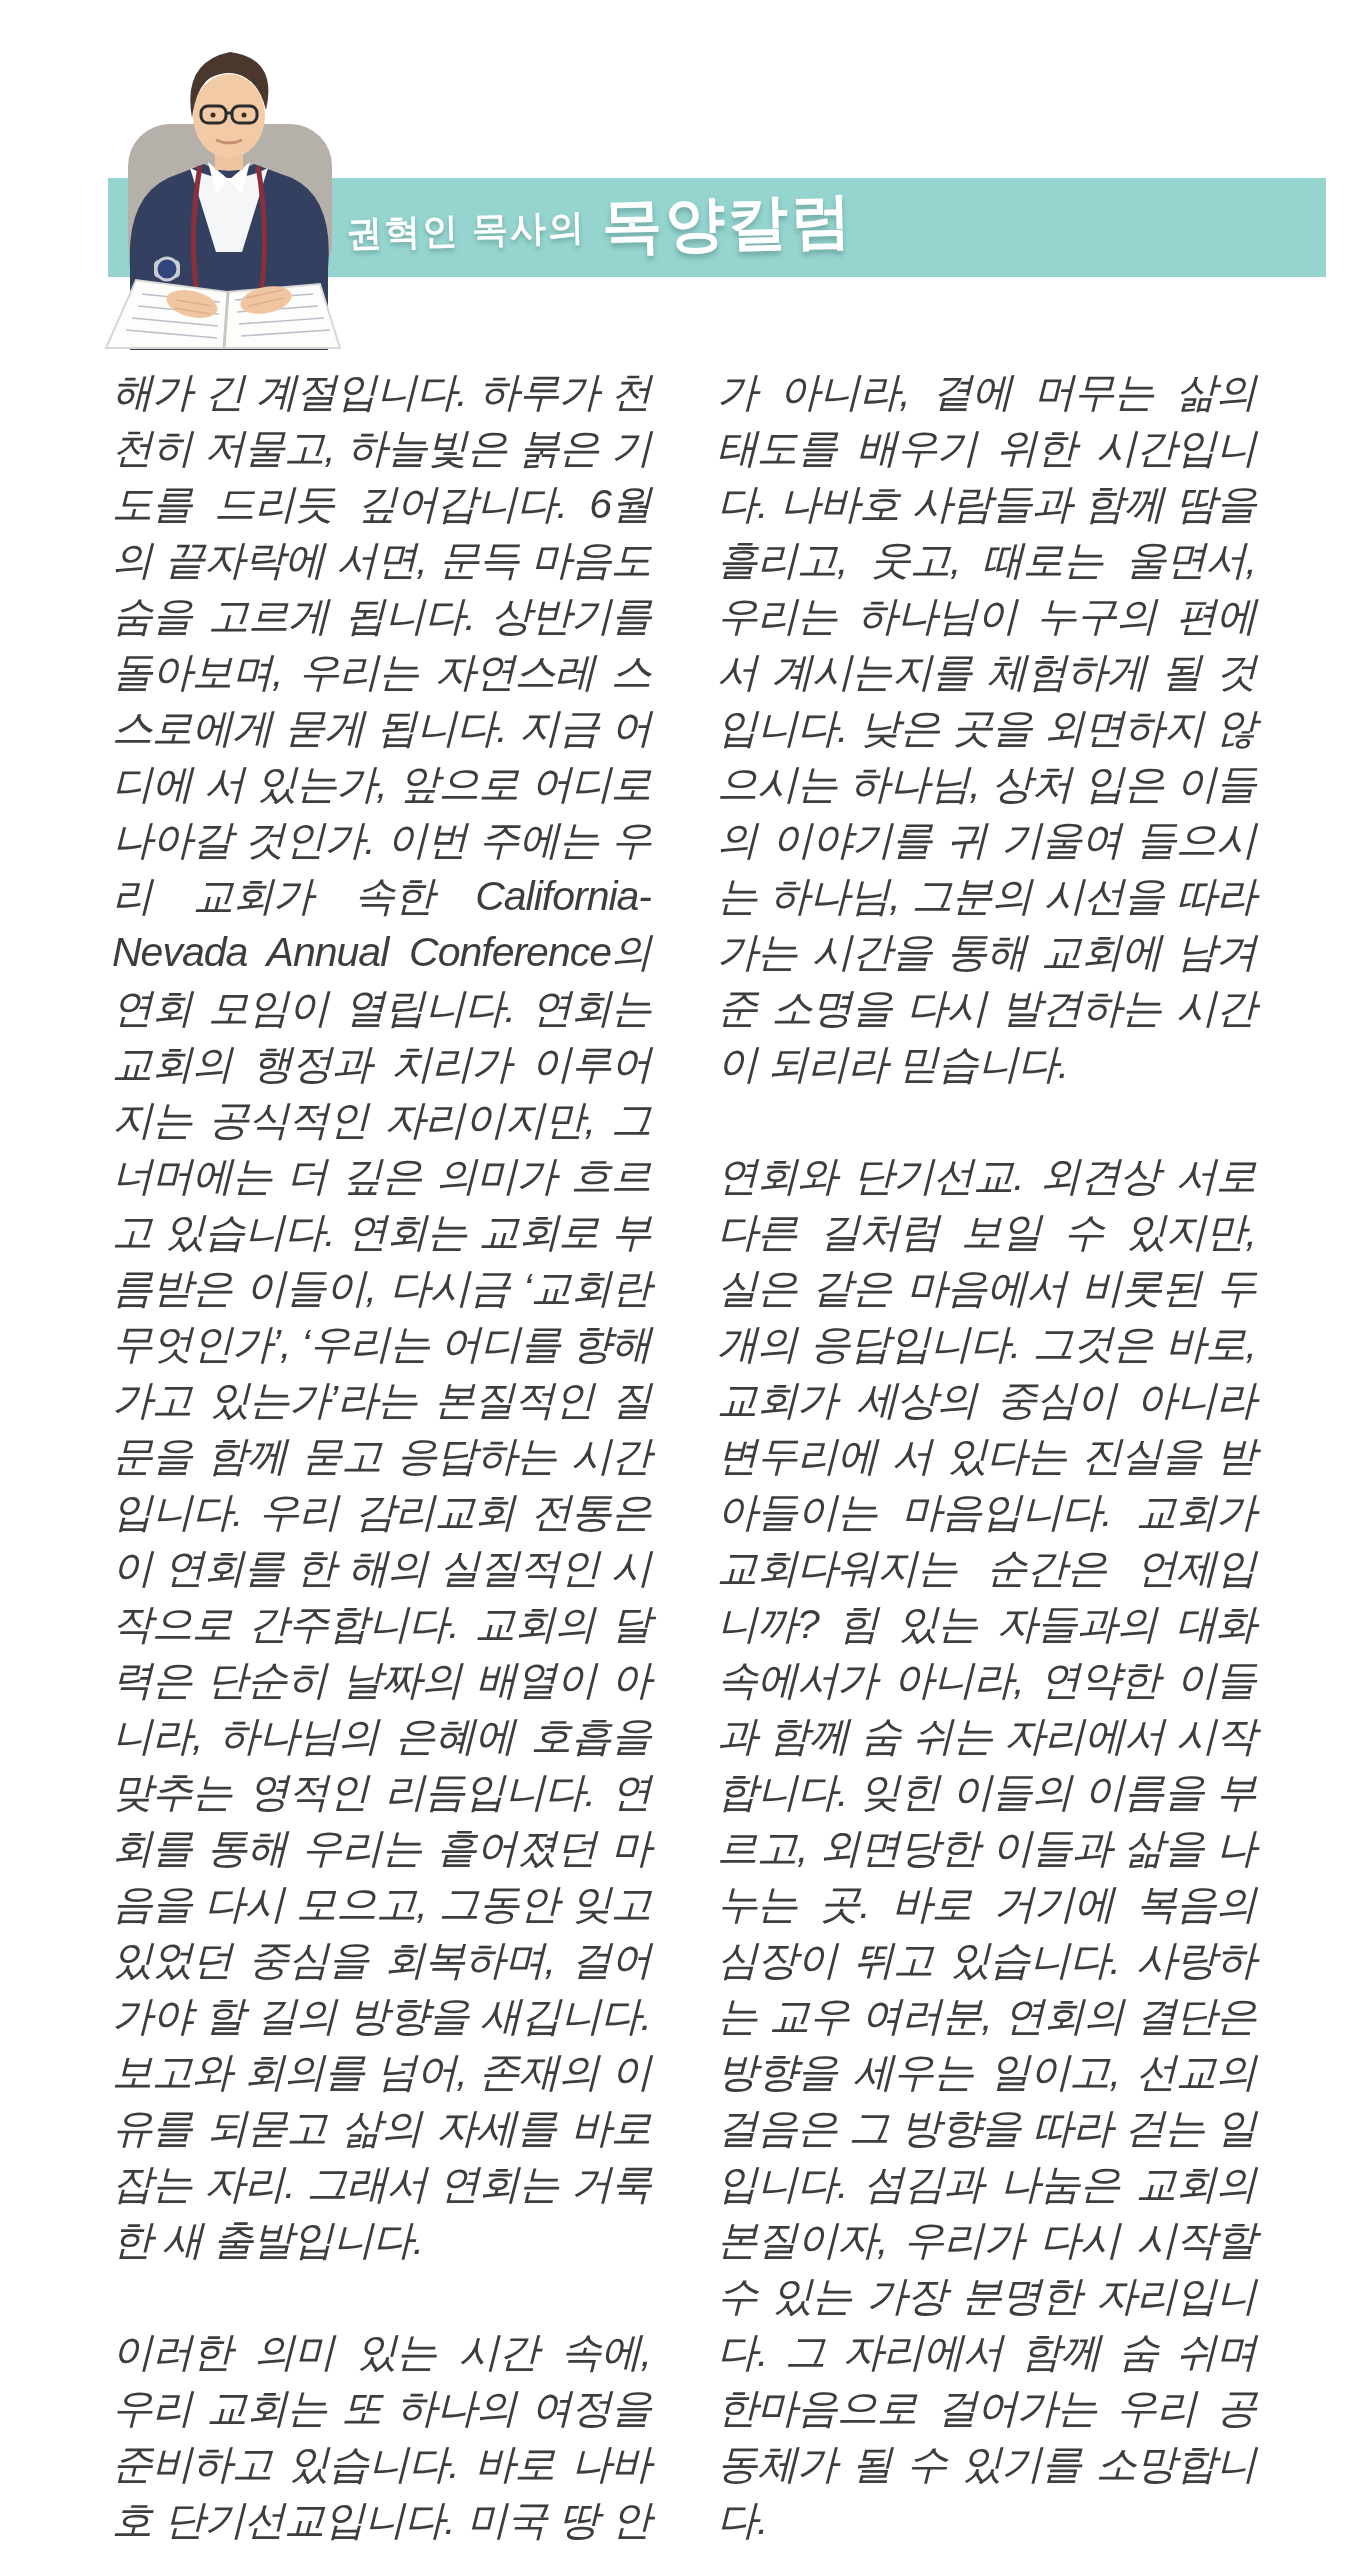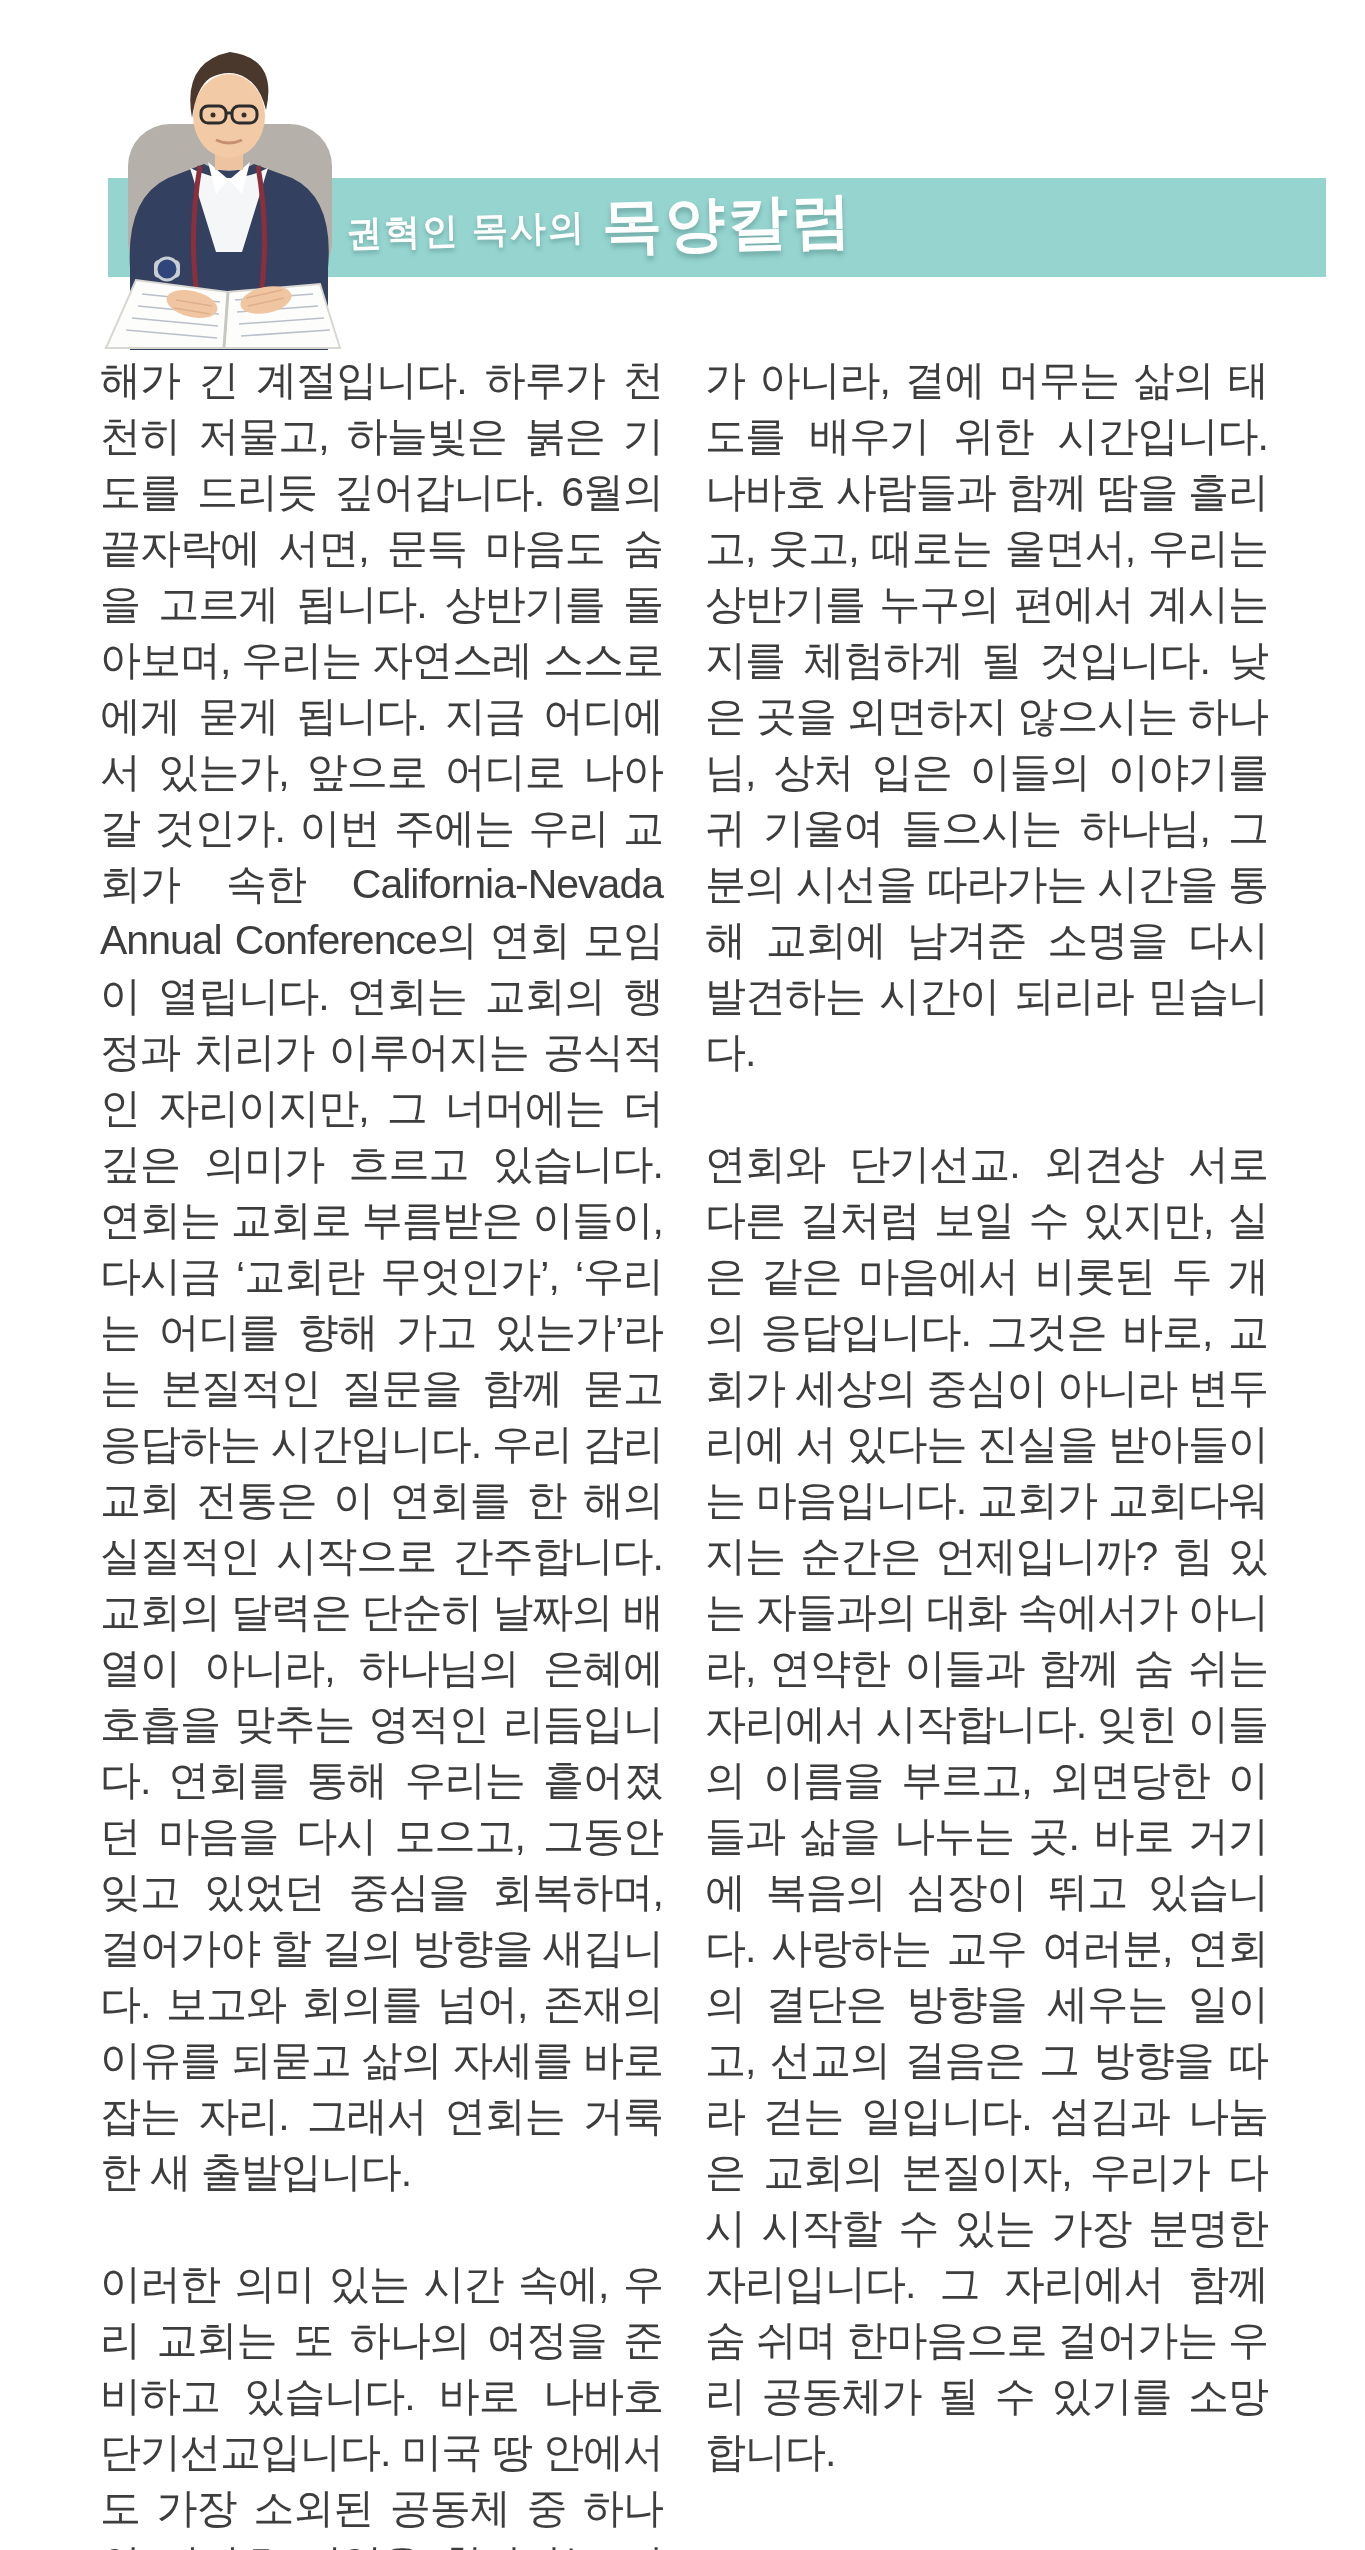--- a/index.html
+++ b/index.html
@@ -67,21 +67,21 @@
     gap: 42px;
   }
   .col {
     width: 563px;
     font-size: 41px;
     line-height: 56px;
     letter-spacing: -1px;
     color: #3d3d3d;
     text-align: justify;
   }
-  .col p { margin: 0; }
+  .col p { margin: 12px; font-style: italic; }
   .col p + p { margin-top: 56px; }
 </style>
 </head>
 <body>
 
 <div class="banner">
   <div class="banner-text">
     <span class="title-prefix">권혁인 목사의</span>
     <span class="title-main">목양칼럼</span>
   </div>
@@ -138,16 +138,16 @@
     </g>
   </svg>
 </div>
 
 <div class="article">
   <div class="col">
     <p>해가 긴 계절입니다. 하루가 천천히 저물고, 하늘빛은 붉은 기도를 드리듯 깊어갑니다. 6월의 끝자락에 서면, 문득 마음도 숨을 고르게 됩니다. 상반기를 돌아보며, 우리는 자연스레 스스로에게 묻게 됩니다. 지금 어디에 서 있는가, 앞으로 어디로 나아갈 것인가. 이번 주에는 우리 교회가 속한 California-Nevada Annual Conference의 연회 모임이 열립니다. 연회는 교회의 행정과 치리가 이루어지는 공식적인 자리이지만, 그 너머에는 더 깊은 의미가 흐르고 있습니다. 연회는 교회로 부름받은 이들이, 다시금 ‘교회란 무엇인가’, ‘우리는 어디를 향해 가고 있는가’라는 본질적인 질문을 함께 묻고 응답하는 시간입니다. 우리 감리교회 전통은 이 연회를 한 해의 실질적인 시작으로 간주합니다. 교회의 달력은 단순히 날짜의 배열이 아니라, 하나님의 은혜에 호흡을 맞추는 영적인 리듬입니다. 연회를 통해 우리는 흩어졌던 마음을 다시 모으고, 그동안 잊고 있었던 중심을 회복하며, 걸어가야 할 길의 방향을 새깁니다. 보고와 회의를 넘어, 존재의 이유를 되묻고 삶의 자세를 바로잡는 자리. 그래서 연회는 거룩한 새 출발입니다.</p>
     <p>이러한 의미 있는 시간 속에, 우리 교회는 또 하나의 여정을 준비하고 있습니다. 바로 나바호 단기선교입니다. 미국 땅 안에서도 가장 소외된 공동체 중 하나인 나바호 지역을 찾아가는 이 여정은, 화려하거나 효율적인 일이 아닙니다. 오히려 복음의 본질을 다시 마주하게 만드는, 깊고 단순한 순례입니다. 무언가를 이루기 위한 프로젝트</p>
   </div>
   <div class="col">
-    <p>가 아니라, 곁에 머무는 삶의 태도를 배우기 위한 시간입니다. 나바호 사람들과 함께 땀을 흘리고, 웃고, 때로는 울면서, 우리는 상반기를 누구의 편에서 계시는지를 체험하게 될 것입니다. 낮은 곳을 외면하지 않으시는 하나님, 상처 입은 이들의 이야기를 귀 기울여 들으시는 하나님, 그분의 시선을 따라가는 시간을 통해 교회에 남겨준 소명을 다시 발견하는 시간이 되리라 믿습니다.</p>
+    <p>가 아니라, 곁에 머무는 삶의 태도를 배우기 위한 시간입니다. 나바호 사람들과 함께 땀을 흘리고, 웃고, 때로는 울면서, 우리는 하나님이 누구의 편에서 계시는지를 체험하게 될 것입니다. 낮은 곳을 외면하지 않으시는 하나님, 상처 입은 이들의 이야기를 귀 기울여 들으시는 하나님, 그분의 시선을 따라가는 시간을 통해 교회에 남겨준 소명을 다시 발견하는 시간이 되리라 믿습니다.</p>
     <p>연회와 단기선교. 외견상 서로 다른 길처럼 보일 수 있지만, 실은 같은 마음에서 비롯된 두 개의 응답입니다. 그것은 바로, 교회가 세상의 중심이 아니라 변두리에 서 있다는 진실을 받아들이는 마음입니다. 교회가 교회다워지는 순간은 언제입니까? 힘 있는 자들과의 대화 속에서가 아니라, 연약한 이들과 함께 숨 쉬는 자리에서 시작합니다. 잊힌 이들의 이름을 부르고, 외면당한 이들과 삶을 나누는 곳. 바로 거기에 복음의 심장이 뛰고 있습니다. 사랑하는 교우 여러분, 연회의 결단은 방향을 세우는 일이고, 선교의 걸음은 그 방향을 따라 걷는 일입니다. 섬김과 나눔은 교회의 본질이자, 우리가 다시 시작할 수 있는 가장 분명한 자리입니다. 그 자리에서 함께 숨 쉬며 한마음으로 걸어가는 우리 공동체가 될 수 있기를 소망합니다.</p>
   </div>
 </div>
 
 </body></html>

